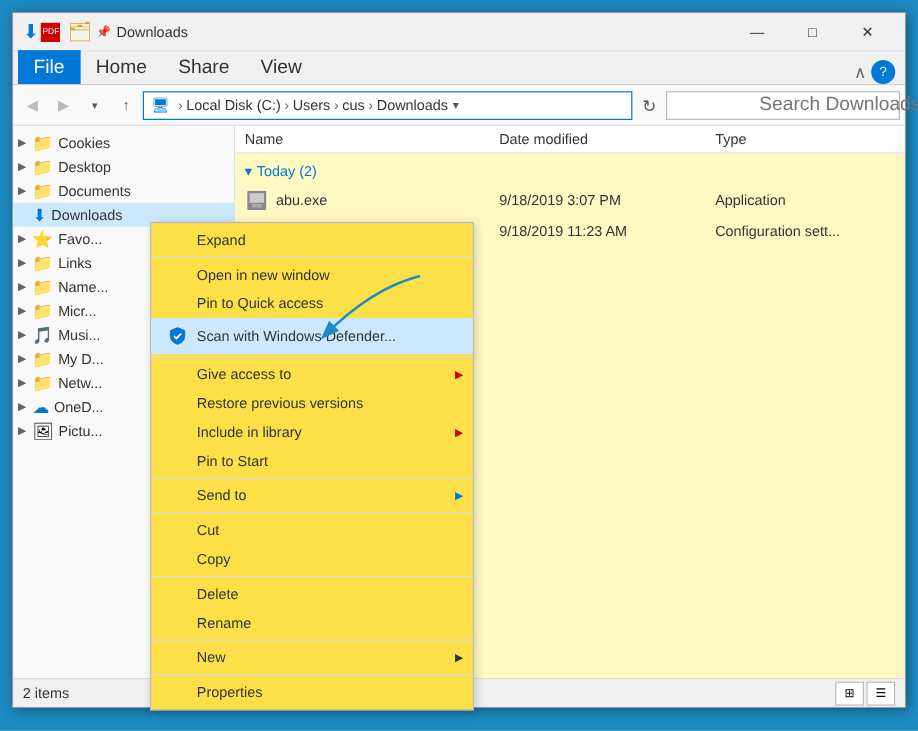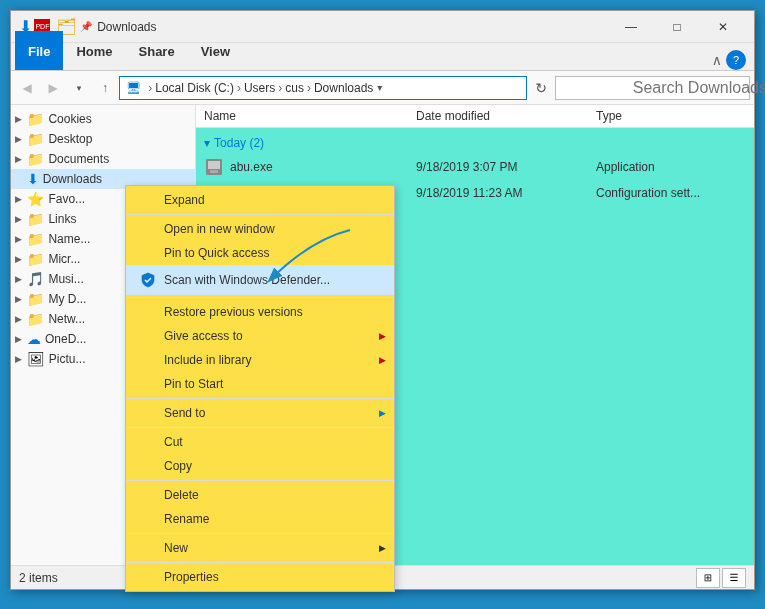--- a/index.html
+++ b/index.html
@@ -83,30 +83,29 @@
     .ribbon-tabs {
       display: flex;
       background: #f0f0f0;
       border-bottom: 1px solid #ccc;
       padding: 0 4px;
       height: 28px;
       align-items: flex-end;
     }
     .ribbon-tab {
       padding: 4px 12px;
-      font-size: 13px;
+      font-size: 16px;
       cursor: pointer;
       border: 1px solid transparent;
       border-bottom: none;
       background: transparent;
       color: #333;
-      height: 39px;
-      display: flex;
-      align-items: center;
-      font-weight: bold;
+      height: 28px;
+      display: flex;
+      align-items: center;
     }
     .ribbon-tab.active {
       background: #0078d7;
       color: white;
       border-color: #0078d7;
     }
     .ribbon-arrow {
       margin-left: auto;
       display: flex;
       align-items: center;
@@ -238,21 +237,21 @@
     }
     .sidebar-item.downloads-item {
       background: #cce8ff;
     }
 
     
     .file-pane {
       flex: 1;
       display: flex;
       flex-direction: column;
-      background: #5eead4;
+      background: #fef9c3;
       overflow: hidden;
     }
     .file-header {
       display: flex;
       align-items: center;
       padding: 4px 8px;
       border-bottom: 1px solid #e0e0e0;
       background: white;
     }
     .col-name {
@@ -582,27 +581,27 @@
   <div class="menu-item highlighted">
     <div class="menu-item-icon">
       <svg width="16" height="16" viewBox="0 0 16 16">
         <path d="M8 1 L14 3.5 L14 8 Q14 13 8 15 Q2 13 2 8 L2 3.5 Z" fill="#0078d7" stroke="#005a9e" stroke-width="0.5"></path>
         <path d="M5 8 L7 10 L11 6" stroke="white" stroke-width="1.5" fill="none"></path>
       </svg>
     </div>
     <span class="menu-label">Scan with Windows Defender...</span>
   </div>
   <div class="menu-divider"></div>
+  <div class="menu-item has-submenu">
+    <span class="menu-icon" style="width:20px;margin-right:6px;"></span>
+    <span class="menu-label">Give access to</span>
+  </div>
   <div class="menu-item">
     <span class="menu-icon" style="width:20px;margin-right:6px;"></span>
     <span class="menu-label">Restore previous versions</span>
-  </div>
-  <div class="menu-item has-submenu">
-    <span class="menu-icon" style="width:20px;margin-right:6px;"></span>
-    <span class="menu-label">Give access to</span>
   </div>
   <div class="menu-item has-submenu">
     <span class="menu-icon" style="width:20px;margin-right:6px;"></span>
     <span class="menu-label">Include in library</span>
   </div>
   <div class="menu-item">
     <span class="menu-icon" style="width:20px;margin-right:6px;"></span>
     <span class="menu-label">Pin to Start</span>
   </div>
   <div class="menu-divider"></div>

